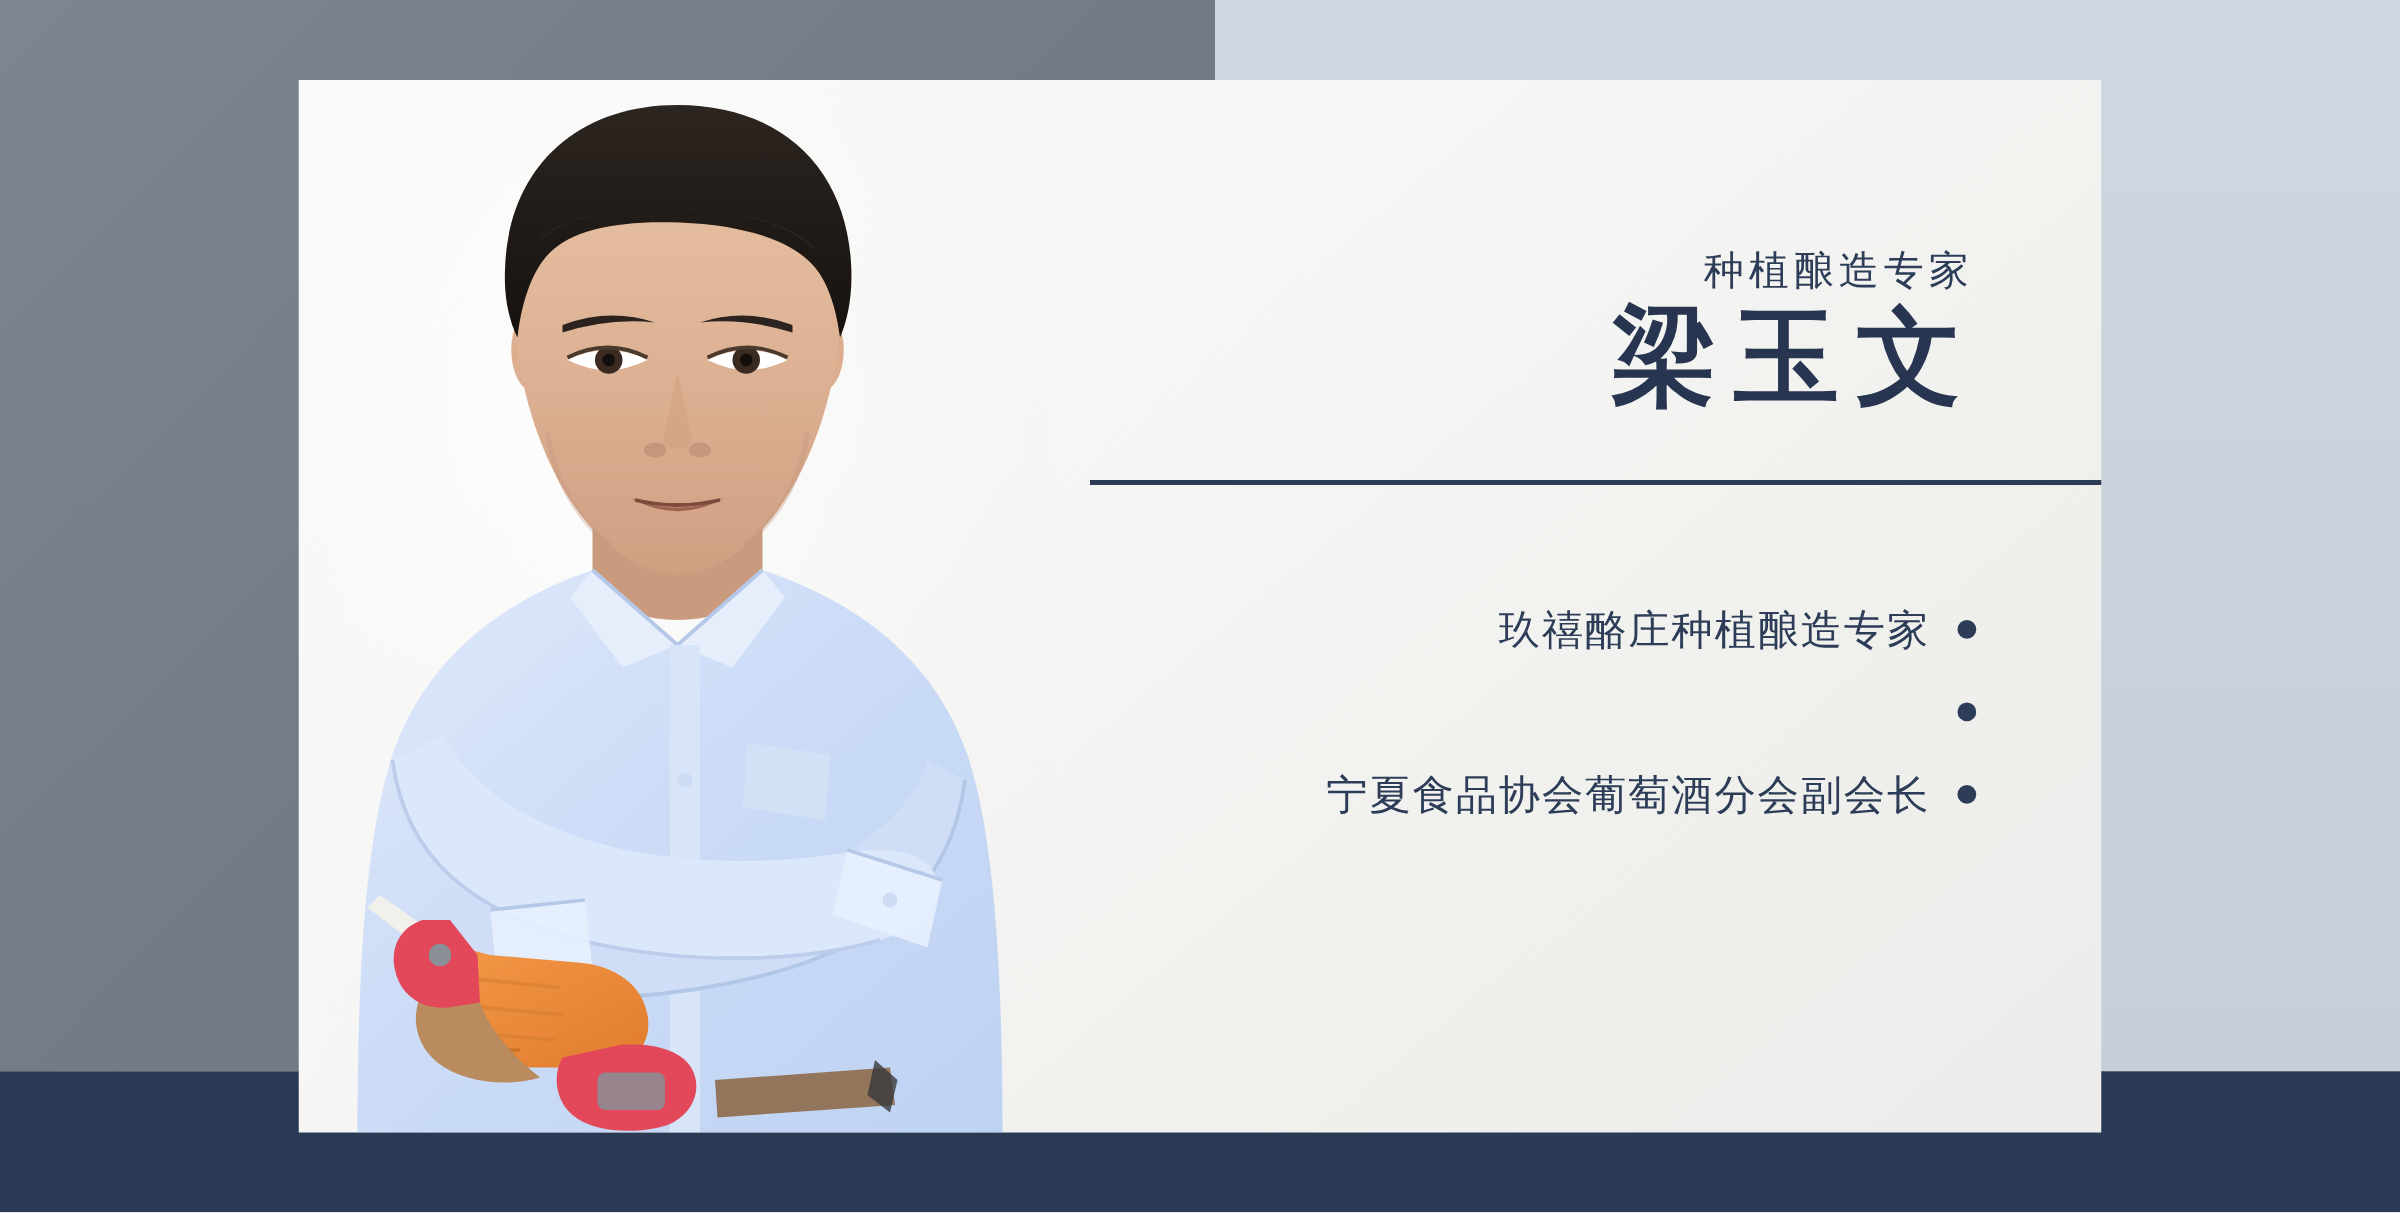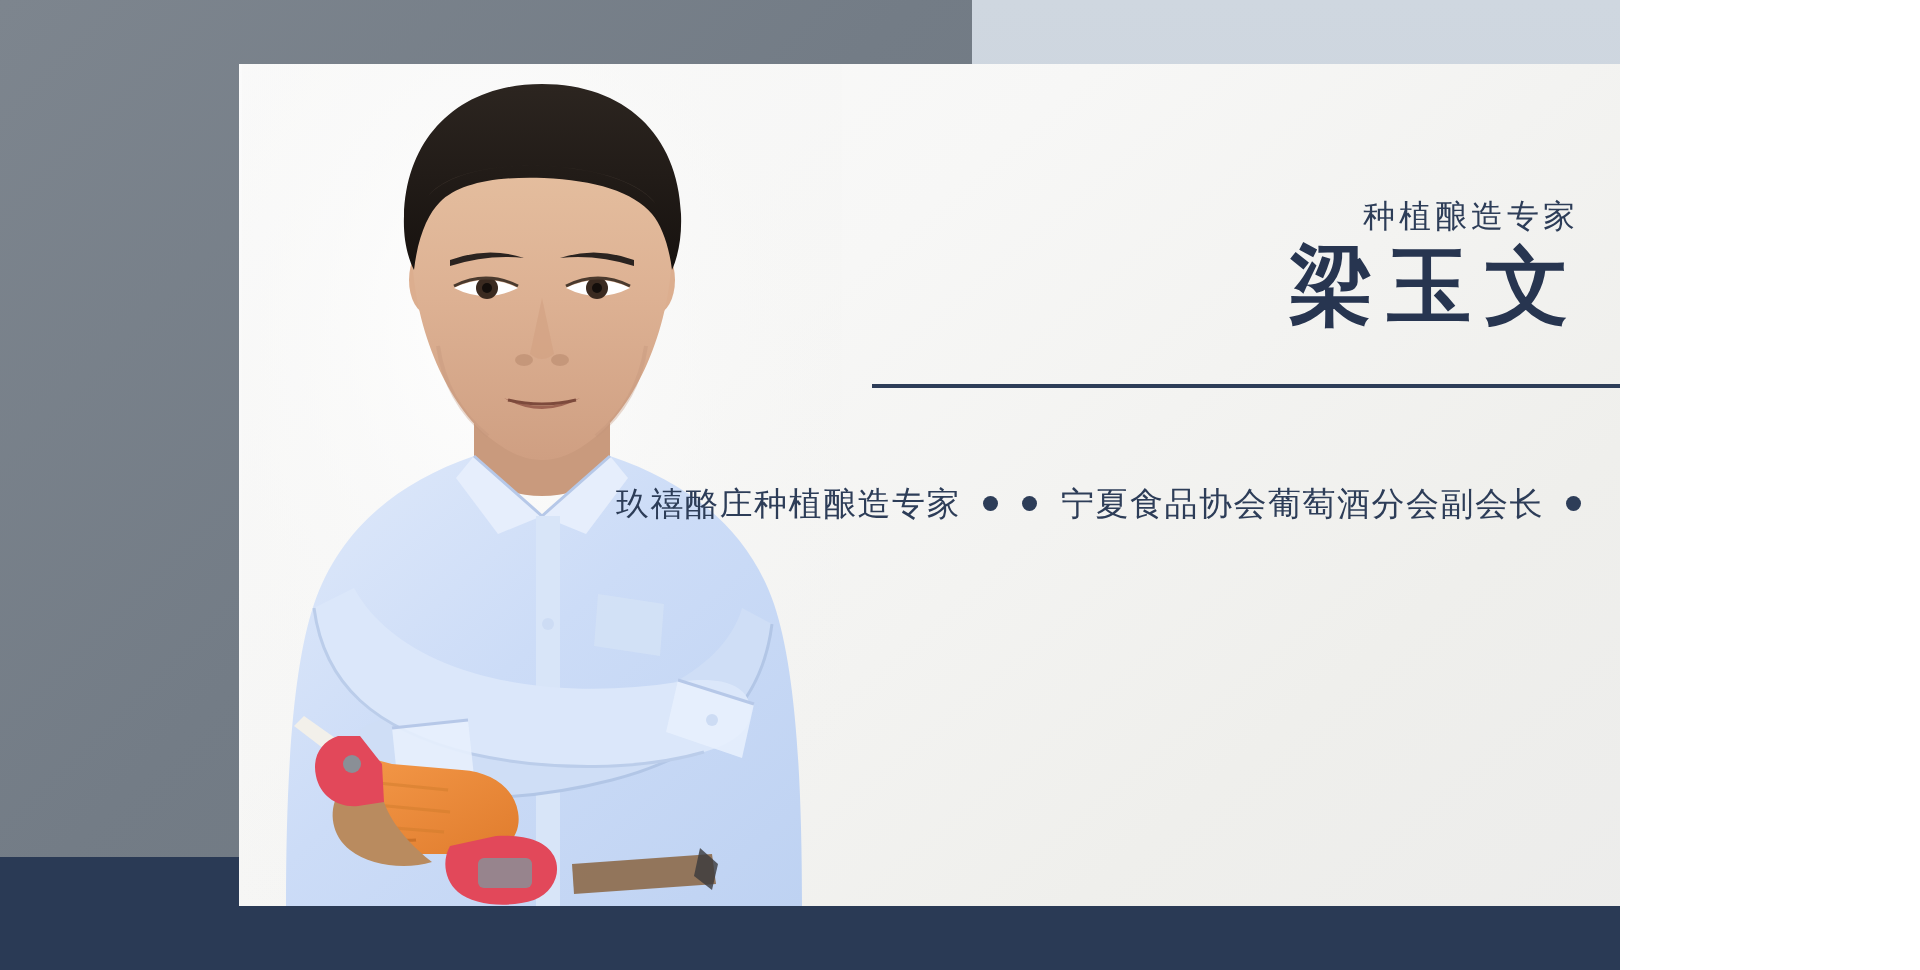--- a/index.html
+++ b/index.html
@@ -6,21 +6,21 @@
     margin: 0;
     padding: 0;
     background: #ffffff;
   }
   body {
     font-family: "Liberation Sans", "DejaVu Sans", sans-serif;
   }
 
   .stage {
     position: relative;
-    width: 1620px;
+    width: 1920px;
     height: 970px;
     overflow: hidden;
     background: #ffffff;
   }
 
   
   .bg-gray-left {
     position: absolute;
     left: 0; top: 0;
     width: 972px; height: 857px;
@@ -111,21 +111,21 @@
     height: 12px;
     border-radius: 50%;
     background: #2d3d58;
   }
 
   .cred-list {
     position: absolute;
     right: 70px;
     top: 418px;
     display: flex;
-    flex-direction: row;
+    flex-direction: column;
     gap: 24px;
   }
   .cred-row {
     display: flex;
     align-items: center;
     justify-content: flex-end;
     gap: 22px;
     height: 42px;
   }
   .cred-label {

